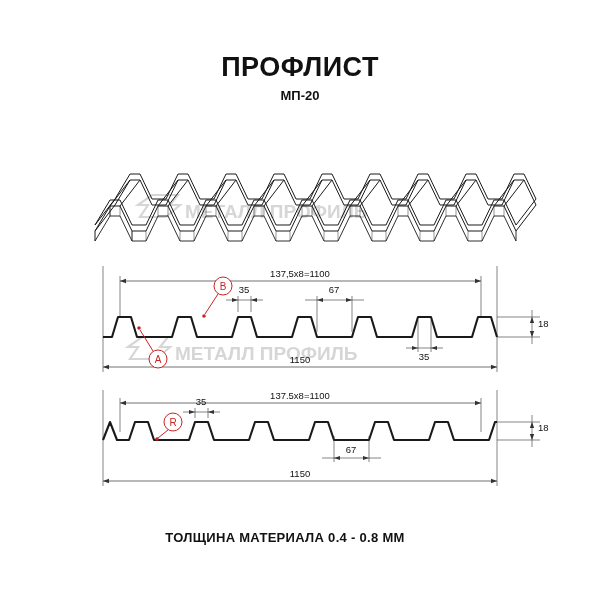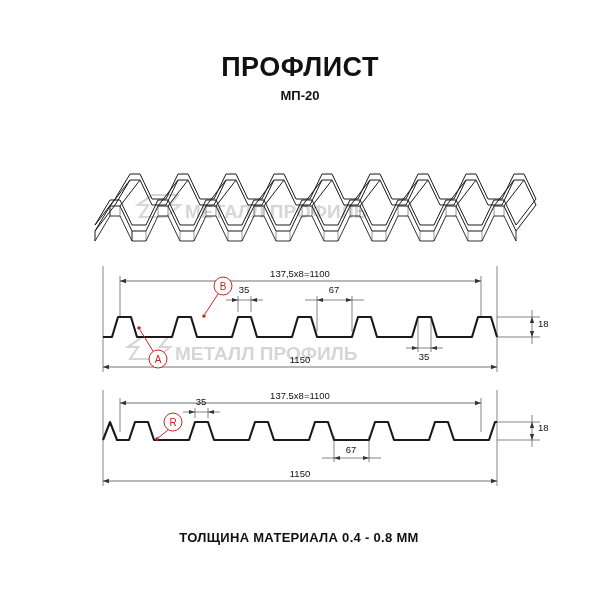--- a/index.html
+++ b/index.html
@@ -37,21 +37,21 @@
     left: 0;
     width: 600px;
     text-align: center;
     font-size: 13px;
     font-weight: bold;
     color: #111;
   }
   .footer {
     position: absolute;
     top: 530px;
-    left: 15px;
+    left: 1px;
     width: 568px;
     text-align: center;
     font-size: 13px;
     font-weight: bold;
     letter-spacing: 0.3px;
     color: #111;
   }
   svg {
     position: absolute;
     top: 0;

